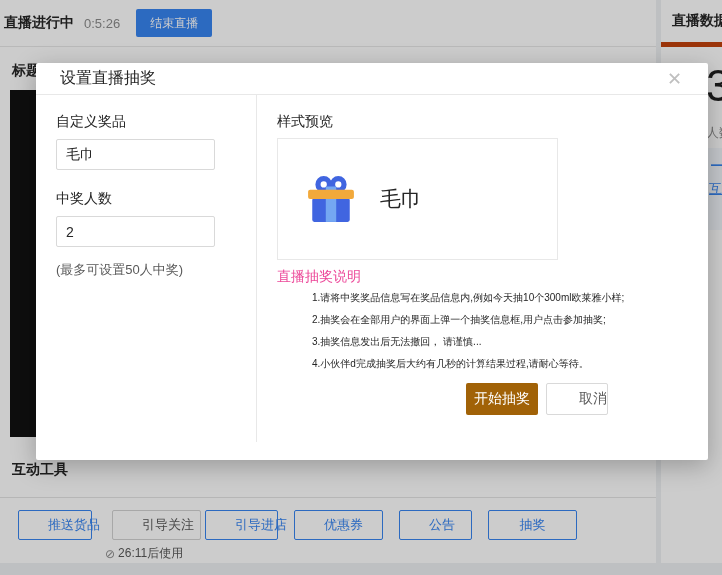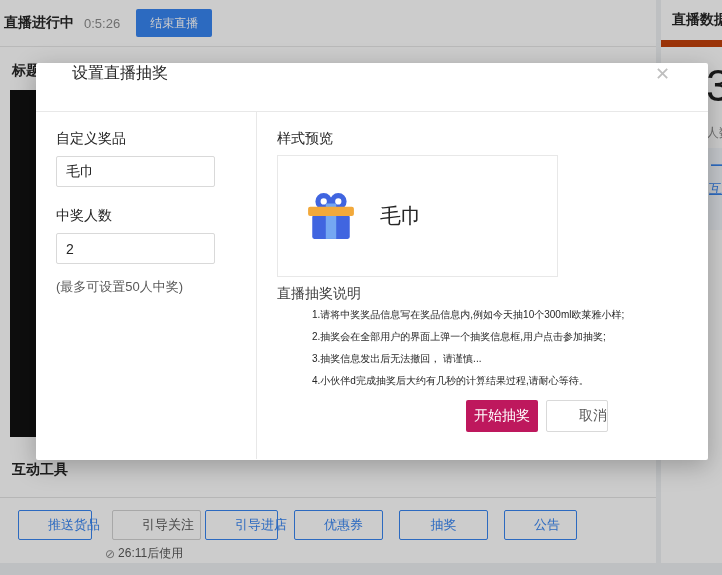--- a/index.html
+++ b/index.html
@@ -25,53 +25,53 @@
   .tools-divider { position:absolute; left:0; top:497px; width:100%; height:1px; background:#e4e4e4; }
   .tools-row { position:absolute; left:18px; top:510px; display:flex; }
   .tool-btn { height:30px; background:#fff; border:1px solid #3885f1; color:#3885f1; font-size:13px; border-radius:2px; padding:0 29px; margin-right:16px; cursor:pointer; white-space:nowrap; }
   .tool-btn.disabled { border-color:#d2d2d2; color:#595959; cursor:default; }
   .tool-btn.w1{width:74px} .tool-btn.w2{width:89px} .tool-btn.w3{width:73px}
   .tools-row .tool-btn:nth-child(2){margin-left:4px; margin-right:4px;}
   .tools-row .tool-btn:nth-child(3){margin-left:0;}
   .cooldown { position:absolute; left:105px; top:545px; font-size:12px; color:#595959; display:flex; align-items:center; white-space:nowrap; }
   .cooldown .icon { color:#8c8c8c; font-size:12px; margin-right:3px; }
 
-  .right-header { height:47px; border-bottom:7px solid #c2410c; display:flex; align-items:center; padding-left:11px; font-size:14px; font-weight:bold; color:#262626; white-space:nowrap; }
+  .right-header { height:47px; border-bottom:5px solid #c2410c; display:flex; align-items:center; padding-left:11px; font-size:14px; font-weight:bold; color:#262626; white-space:nowrap; }
   .big-stat { position:absolute; left:45px; top:62px; font-size:44px; color:#1f1f1f; line-height:1.1; }
   .stat-label { position:absolute; left:45px; top:124px; font-size:13px; color:#8c8c8c; white-space:nowrap; }
   .stat-panel { position:absolute; left:37px; top:148px; width:40px; height:82px; background:#f4f8fd; }
   .stat-dash { position:absolute; left:13px; top:8px; font-size:16px; font-weight:bold; color:#3885f1; }
   .stat-link { position:absolute; left:11px; top:32px; font-size:13px; color:#3885f1; text-decoration:underline; white-space:nowrap; cursor:pointer; }
 
   
   .overlay { position:absolute; inset:0; background:rgba(0,0,0,0.2); z-index:5; }
 
   
   .modal { position:absolute; left:36px; top:63px; width:672px; height:397px; background:#fff; border-radius:2px; box-shadow:0 6px 24px rgba(0,0,0,0.25); z-index:10; }
-  .modal-header { height:49px; border-bottom:1px solid #e8e8e8; display:flex; align-items:flex-start; padding:0 36px; }
+  .modal-header { height:32px; border-bottom:1px solid #e8e8e8; display:flex; align-items:center; padding:0 24px; }
   .modal-title { font-size:16px; font-weight:500; color:#262626; white-space:nowrap; }
   .modal-close { margin-left:auto; font-size:18px; color:#bfbfbf; cursor:pointer; line-height:1; padding:2px; }
   .modal-body { display:flex; height:347px; }
   .pane-left { width:221px; border-right:1px solid #e8e8e8; padding:16px 20px 12px 20px; }
   .field-label { font-size:14px; color:#262626; line-height:20px; white-space:nowrap; }
   .field-input { margin-top:8px; width:159px; height:31px; border:1px solid #d9d9d9; border-radius:2px; font-size:14px; color:#262626; padding:0 9px; outline:none; font-family:inherit; display:block; }
   .label-gap { margin-top:18px; }
   .field-hint { margin-top:14px; font-size:13px; color:#595959; white-space:nowrap; }
 
   .pane-right { flex:1; padding:16px 24px 0 20px; }
   .preview-label { font-size:14px; color:#262626; line-height:20px; white-space:nowrap; }
   .preview-box { margin-top:7px; width:281px; height:122px; border:1px solid #e8e8e8; display:flex; align-items:center; padding-left:28px; background:#fff; }
   .gift { width:50px; height:50px; flex:0 0 auto; }
   .preview-prize { margin-left:24px; font-size:21px; color:#262626; white-space:nowrap; }
 
-  .instr-title { margin-top:5px; font-size:14px; color:#404040; line-height:22px; white-space:nowrap; }
+  .instr-title { margin-top:5px; font-size:14px; color:#ec4899; line-height:22px; white-space:nowrap; }
   .instr-line { font-size:10px; color:#262626; line-height:22px; white-space:nowrap;margin-left:35px; }
 
   .modal-actions { display:flex; justify-content:flex-end; padding-right:76px; margin-top:8px; }
-  .btn-confirm { width:72px; height:32px; background:#be185d; border:none; border-radius:2px; color:#fff; font-size:14px; cursor:pointer; white-space:nowrap; }
+  .btn-confirm { width:72px; height:32px; background:#a16207; border:none; border-radius:2px; color:#fff; font-size:14px; cursor:pointer; white-space:nowrap; }
   .btn-cancel { width:62px; height:32px; margin-left:8px; background:#fff; border:1px solid #d9d9d9; border-radius:2px; color:#595959; font-size:14px; cursor:pointer; white-space:nowrap;text-align:right; }
 </style>
 </head>
 <body>
 
 <div class="screen">
 
   <div class="card card-left">
     <div class="topbar">
       <span class="live-status">直播进行中</span>
@@ -86,22 +86,22 @@
     </div>
 
     <div class="tools-title">互动工具</div>
     <div class="tools-divider"></div>
 
     <div class="tools-row">
       <button class="tool-btn w1">推送货品</button>
       <button class="tool-btn w2 disabled">引导关注</button>
       <button class="tool-btn w3">引导进店</button>
       <button class="tool-btn w2">优惠券</button>
+      <button class="tool-btn w3">公告</button>
       <button class="tool-btn w2">抽奖</button>
-      <button class="tool-btn w3">公告</button>
     </div>
 
     <div class="cooldown">
       <span class="icon">⊘</span>
       <span>26:11后使用</span>
     </div>
   </div>
 
   <div class="card card-right">
     <div class="right-header">直播数据</div>

